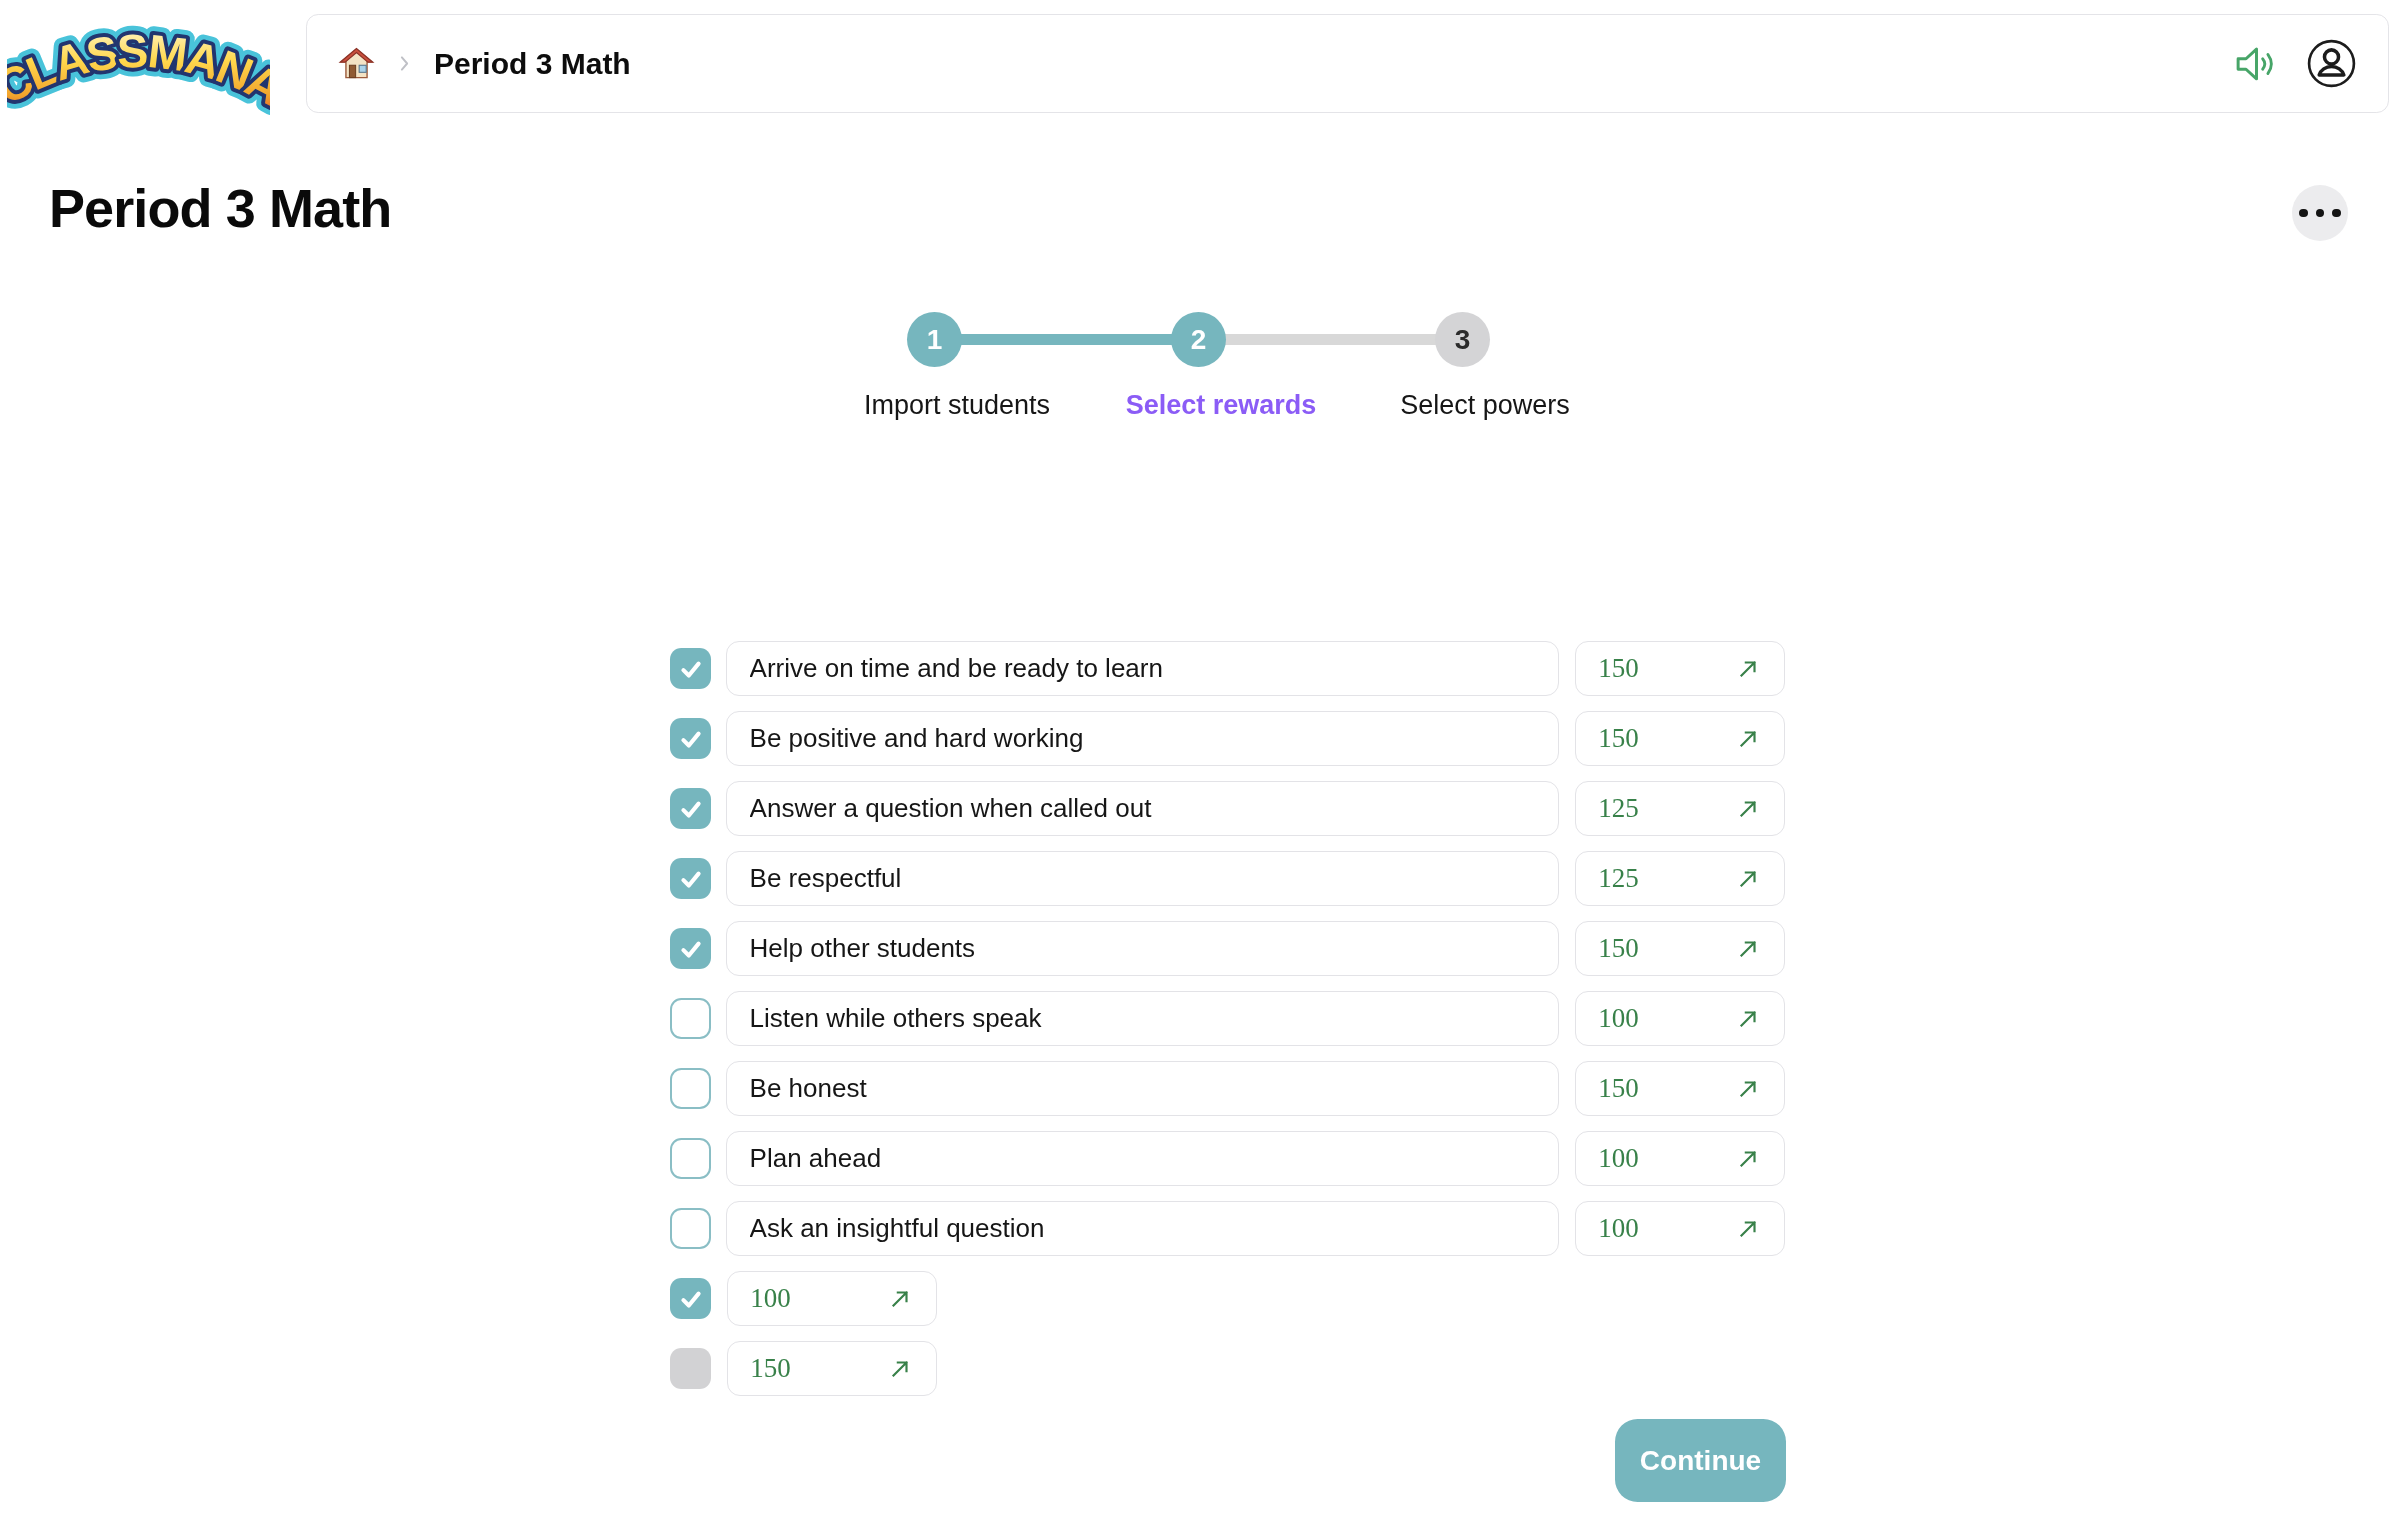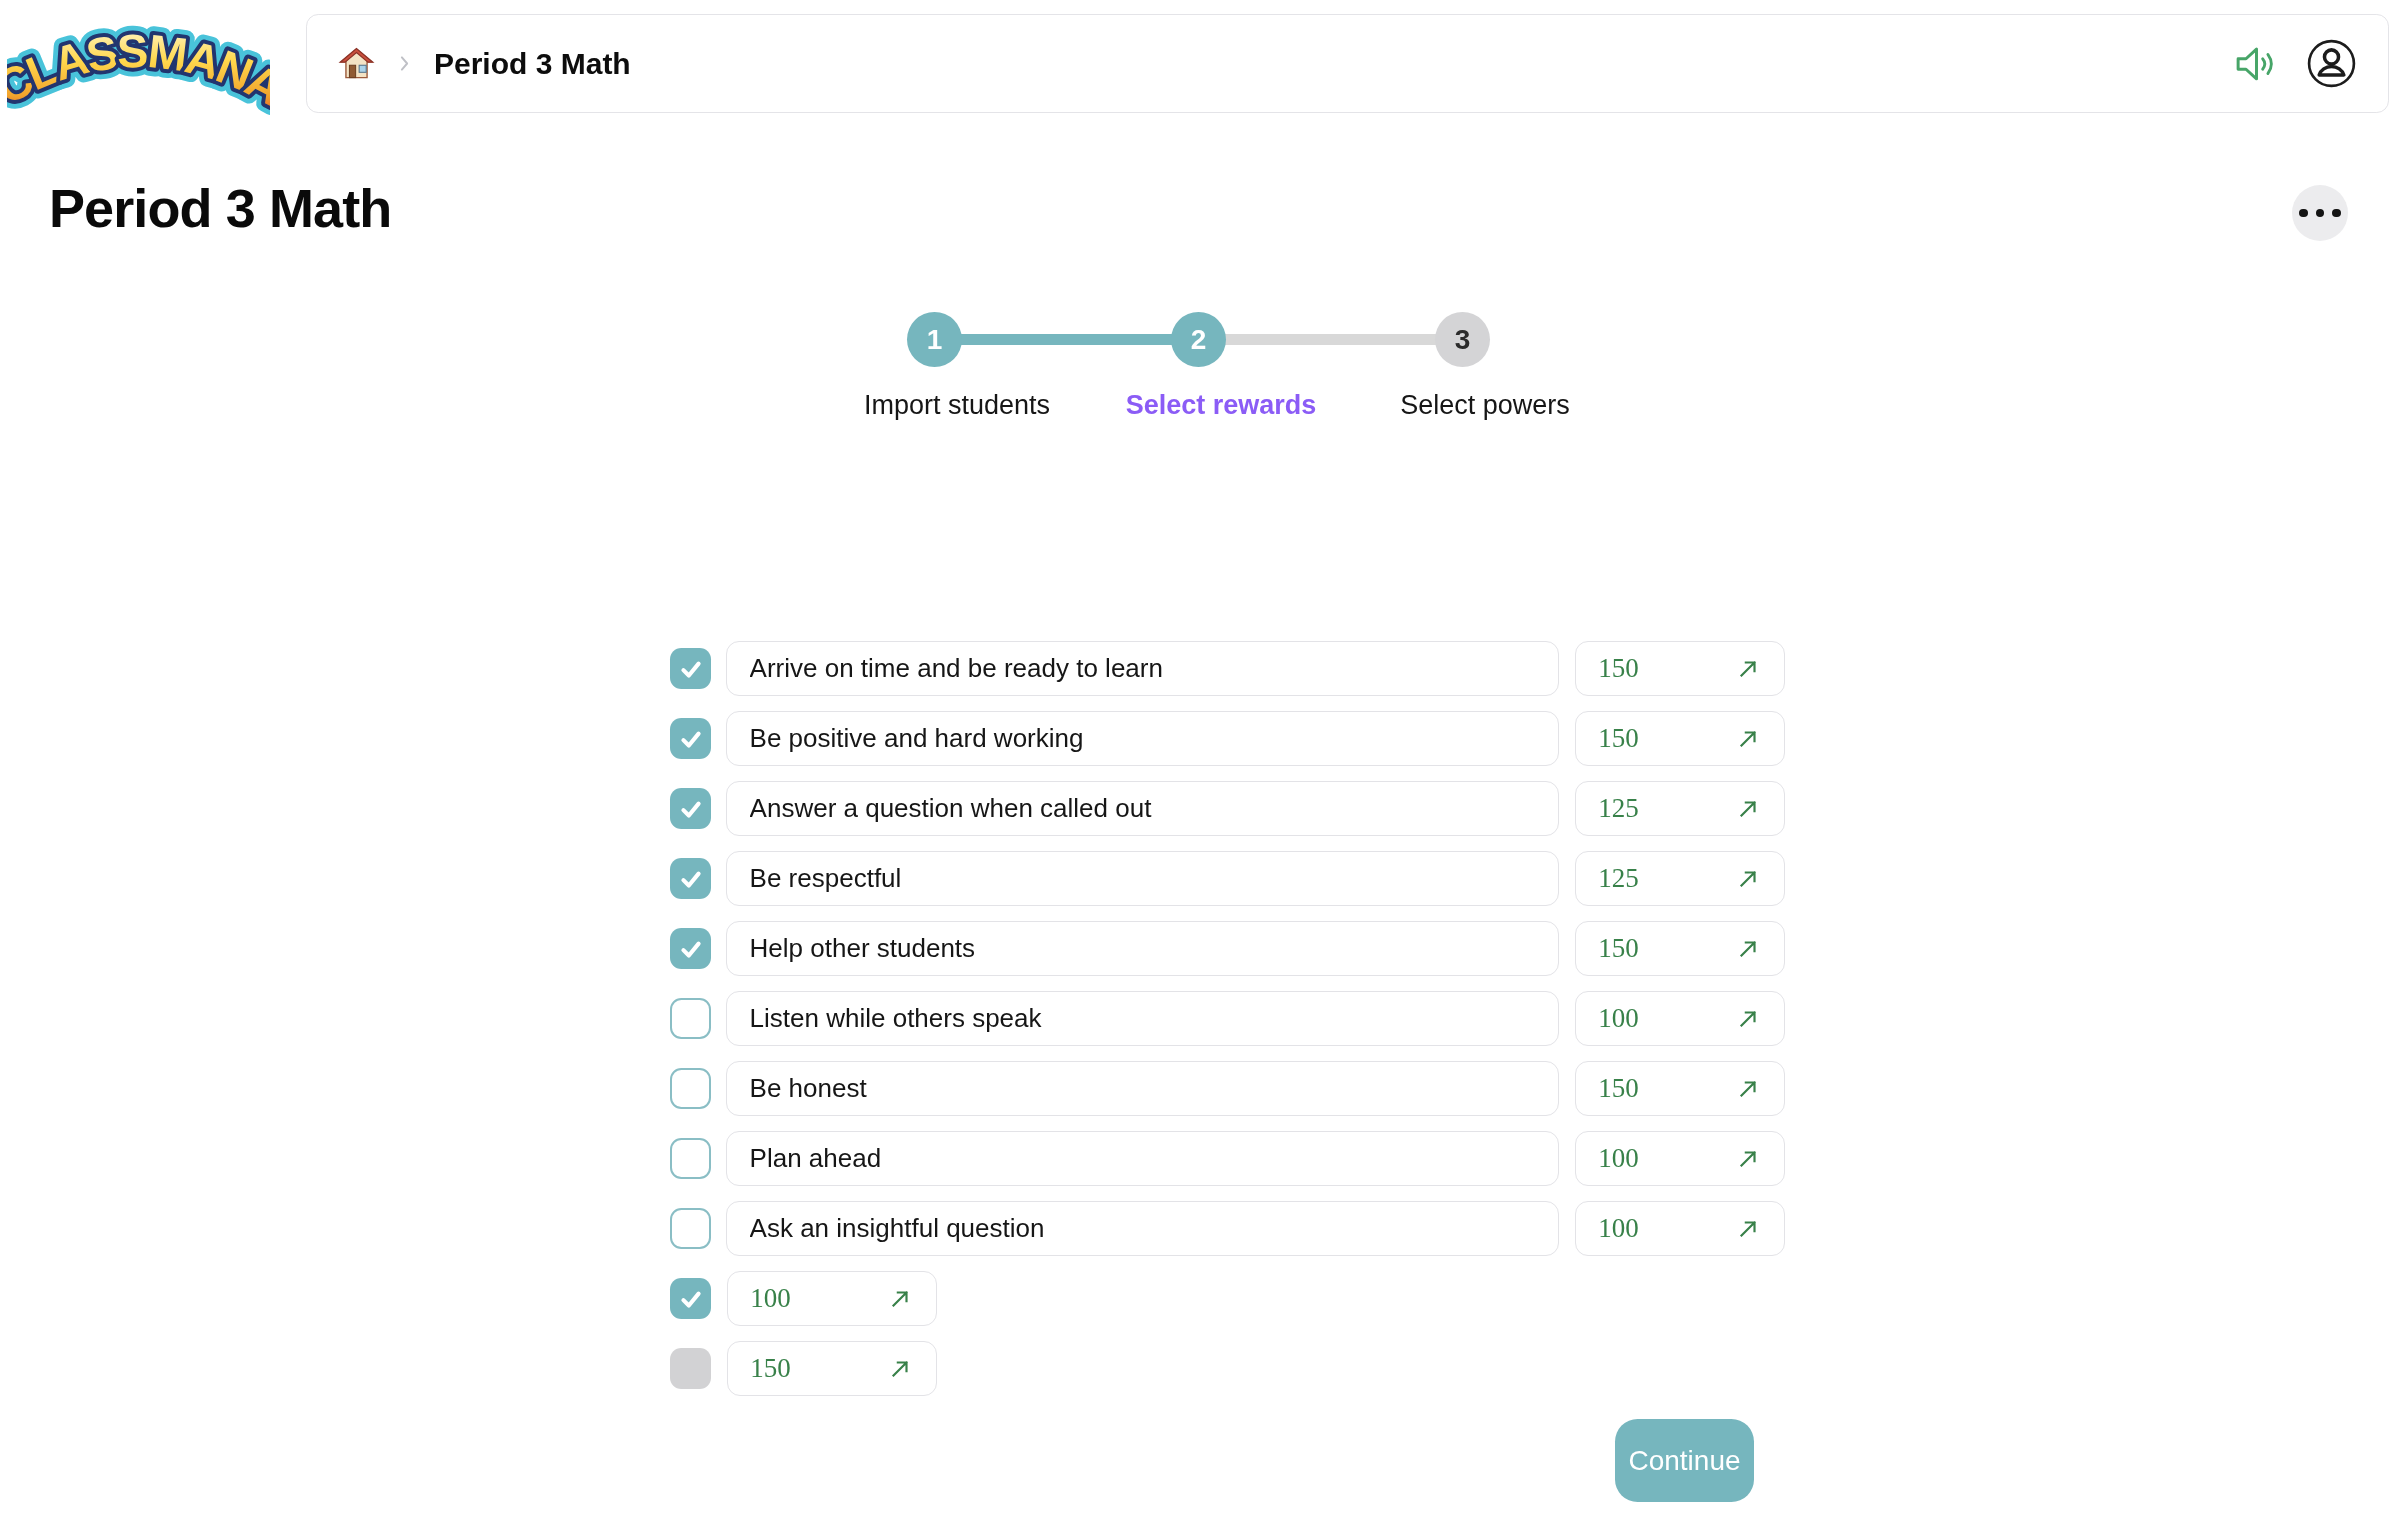--- a/index.html
+++ b/index.html
@@ -68,24 +68,24 @@
                 border:1.7px solid #e3e3e7;border-radius:13px;font-family:"Liberation Sans",sans-serif;
                 font-size:26px;color:#161616;padding:0 22.6px;outline:none;background:#fff;}
   .reward-input::placeholder{color:#9aa1b0;}
   .points-box{margin-left:15.7px;width:210px;height:55px;box-sizing:border-box;
               border:1.7px solid #e3e3e7;border-radius:13px;background:#fff;cursor:pointer;
               display:flex;align-items:center;justify-content:space-between;padding:0 22.6px;}
   .points{font-size:27px;font-weight:500;color:#388149;font-family:Liberation Serif, serif;}
   .arrow{width:26px;height:26px;}
 
   
-  .continue-btn{position:absolute;left:1615px;top:1419px;width:139px;height:83px;
+  .continue-btn{position:absolute;left:1615px;top:1419px;width:171px;height:83px;
                 background:#76b6be;border:none;border-radius:22.6px;cursor:pointer;
                 color:#fff;font-family:"Liberation Sans",sans-serif;
-                font-size:28px;font-weight:400;}
+                font-size:28px;font-weight:700;}
 </style>
 </head>
 <body>
 
 <div class="screen">
 
   <svg class="logo" viewBox="0 0 302 134">
     <defs>
       <linearGradient id="goldGrad" x1="0" y1="0" x2="0" y2="1">
         <stop offset="0" stop-color="#fff6cf"></stop>

